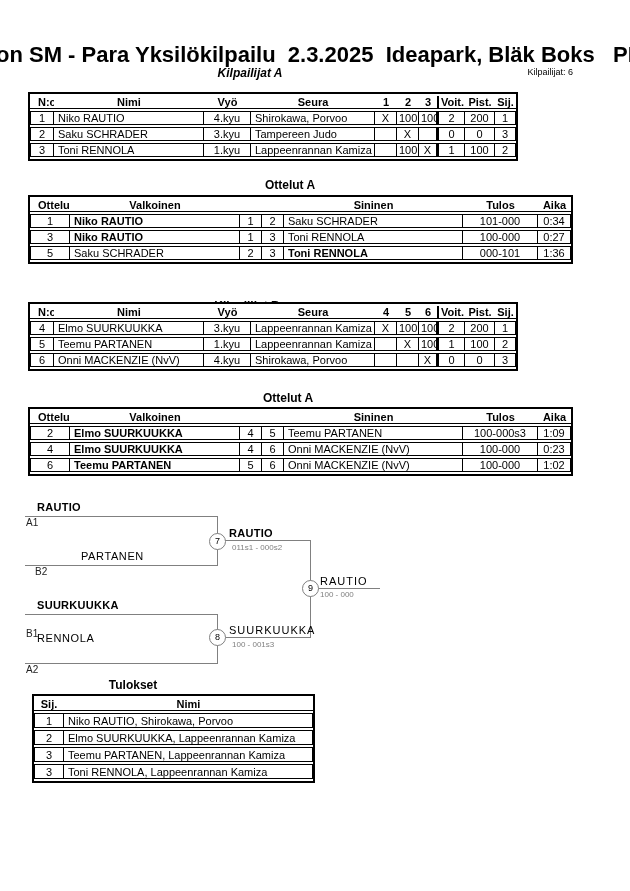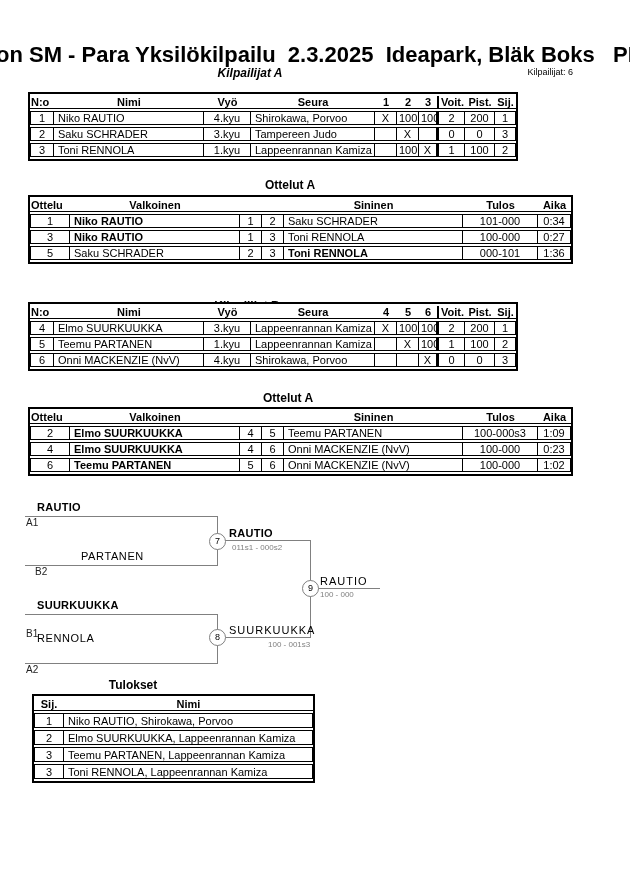--- a/index.html
+++ b/index.html
@@ -27,21 +27,21 @@
     border: none; border-bottom: 1px solid #000; font-weight: bold;
     height: 13px; line-height: 12px; padding: 0 2px; text-align: center;
     white-space: nowrap; overflow: hidden;
   }
   table.sheet td {
     border: 1px solid #000; border-left: none; height: 14px; line-height: 12px;
     padding: 0 2px; text-align: center; white-space: nowrap; overflow: hidden;
   }
   table.sheet td:first-child { border-left: 1px solid #000; }
   table.sheet .l { text-align: left; padding-left: 4px; }
-  table.sheet th.l { padding-left: 1px; margin-left: 20px; }
+  table.sheet th.l { padding-left: 8px; margin-left: 20px; }
   .vsep { border-left: 2px solid #000 !important; }
   .win { font-weight: bold; }
   table.res td { height: 15px; }
 
   .t-poolA { left: 28px; top: 92px;  width: 490px; }
   .t-matA  { left: 28px; top: 195px; width: 545px; }
   .t-poolB { left: 28px; top: 302px; width: 545px; width: 490px; }
   .t-matB  { left: 28px; top: 407px; width: 545px; }
   .t-res   { left: 32px; top: 694px; width: 283px; }
 
@@ -322,21 +322,21 @@
     <div class="b-name" style="left:37px; top:632px;">RENNOLA</div>
     <div class="b-seed" style="left:26px; top:664px;">A2</div>
 
     <div class="b-circle" style="left:209px; top:533px;">7</div>
     <div class="b-circle" style="left:209px; top:629px;">8</div>
     <div class="b-circle" style="left:302px; top:580px;">9</div>
 
     <div class="b-name b-bold" style="left:229px; top:527px;">RAUTIO</div>
     <div class="b-score" style="left:232px; top:543px;">011s1 - 000s2</div>
     <div class="b-name" style="left:229px; top:624px; letter-spacing:1px;">SUURKUUKKA</div>
-    <div class="b-score" style="left:232px; top:640px;margin-left:36px;">100 - 001s3</div>
+    <div class="b-score" style="left:232px; top:640px;">100 - 001s3</div>
     <div class="b-name" style="left:320px; top:575px; letter-spacing:1px;">RAUTIO</div>
     <div class="b-score" style="left:320px; top:590px;">100 - 000</div>
   </div>
 
   <div class="section-title" style="left:133px; top:678px;">Tulokset</div>
   <table class="sheet res t-res">
     <colgroup>
         <col style="width:30px">
         <col style="width:249px">
       </colgroup>

